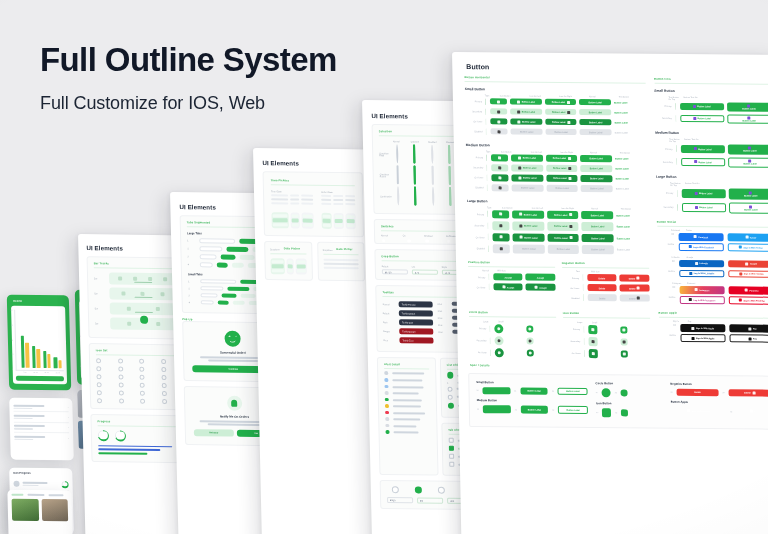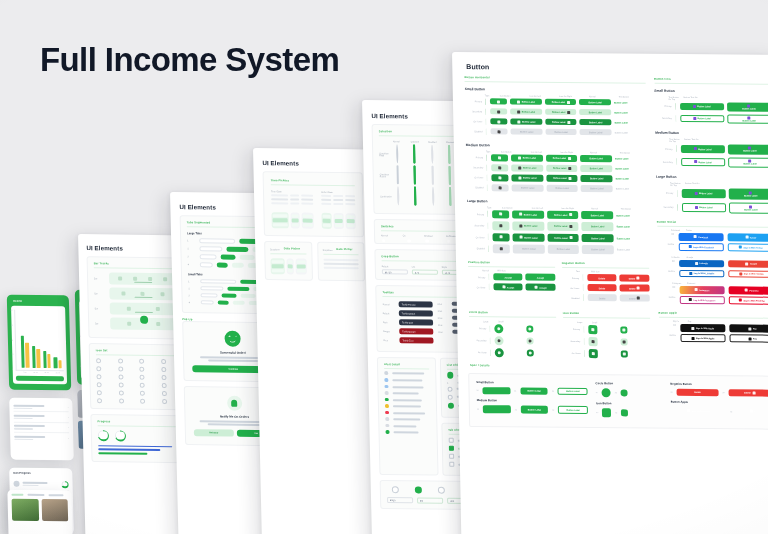--- a/index.html
+++ b/index.html
@@ -206,21 +206,22 @@
 
   .vig { position:absolute; inset:0; pointer-events:none;
          background: radial-gradient(115% 95% at 50% 45%, rgba(0,0,0,0) 62%, rgba(0,0,0,.05) 100%); }
 </style>
 </head>
 <body>
 
 <div class="stage">
 
   <div class="headline">
-    <h1>Full Income System</h1>
+    <h1>Full Outline System</h1>
+    <h2>Full Customize for IOS, Web</h2>
   </div>
 
   <div class="phone" id="mock-income">
     <div class="mhead">Income</div>
     <div class="mcard">
       <div class="chartwrap">
         <div class="axisy">
             <span>80</span>
             <span>60</span>
             <span>40</span>

